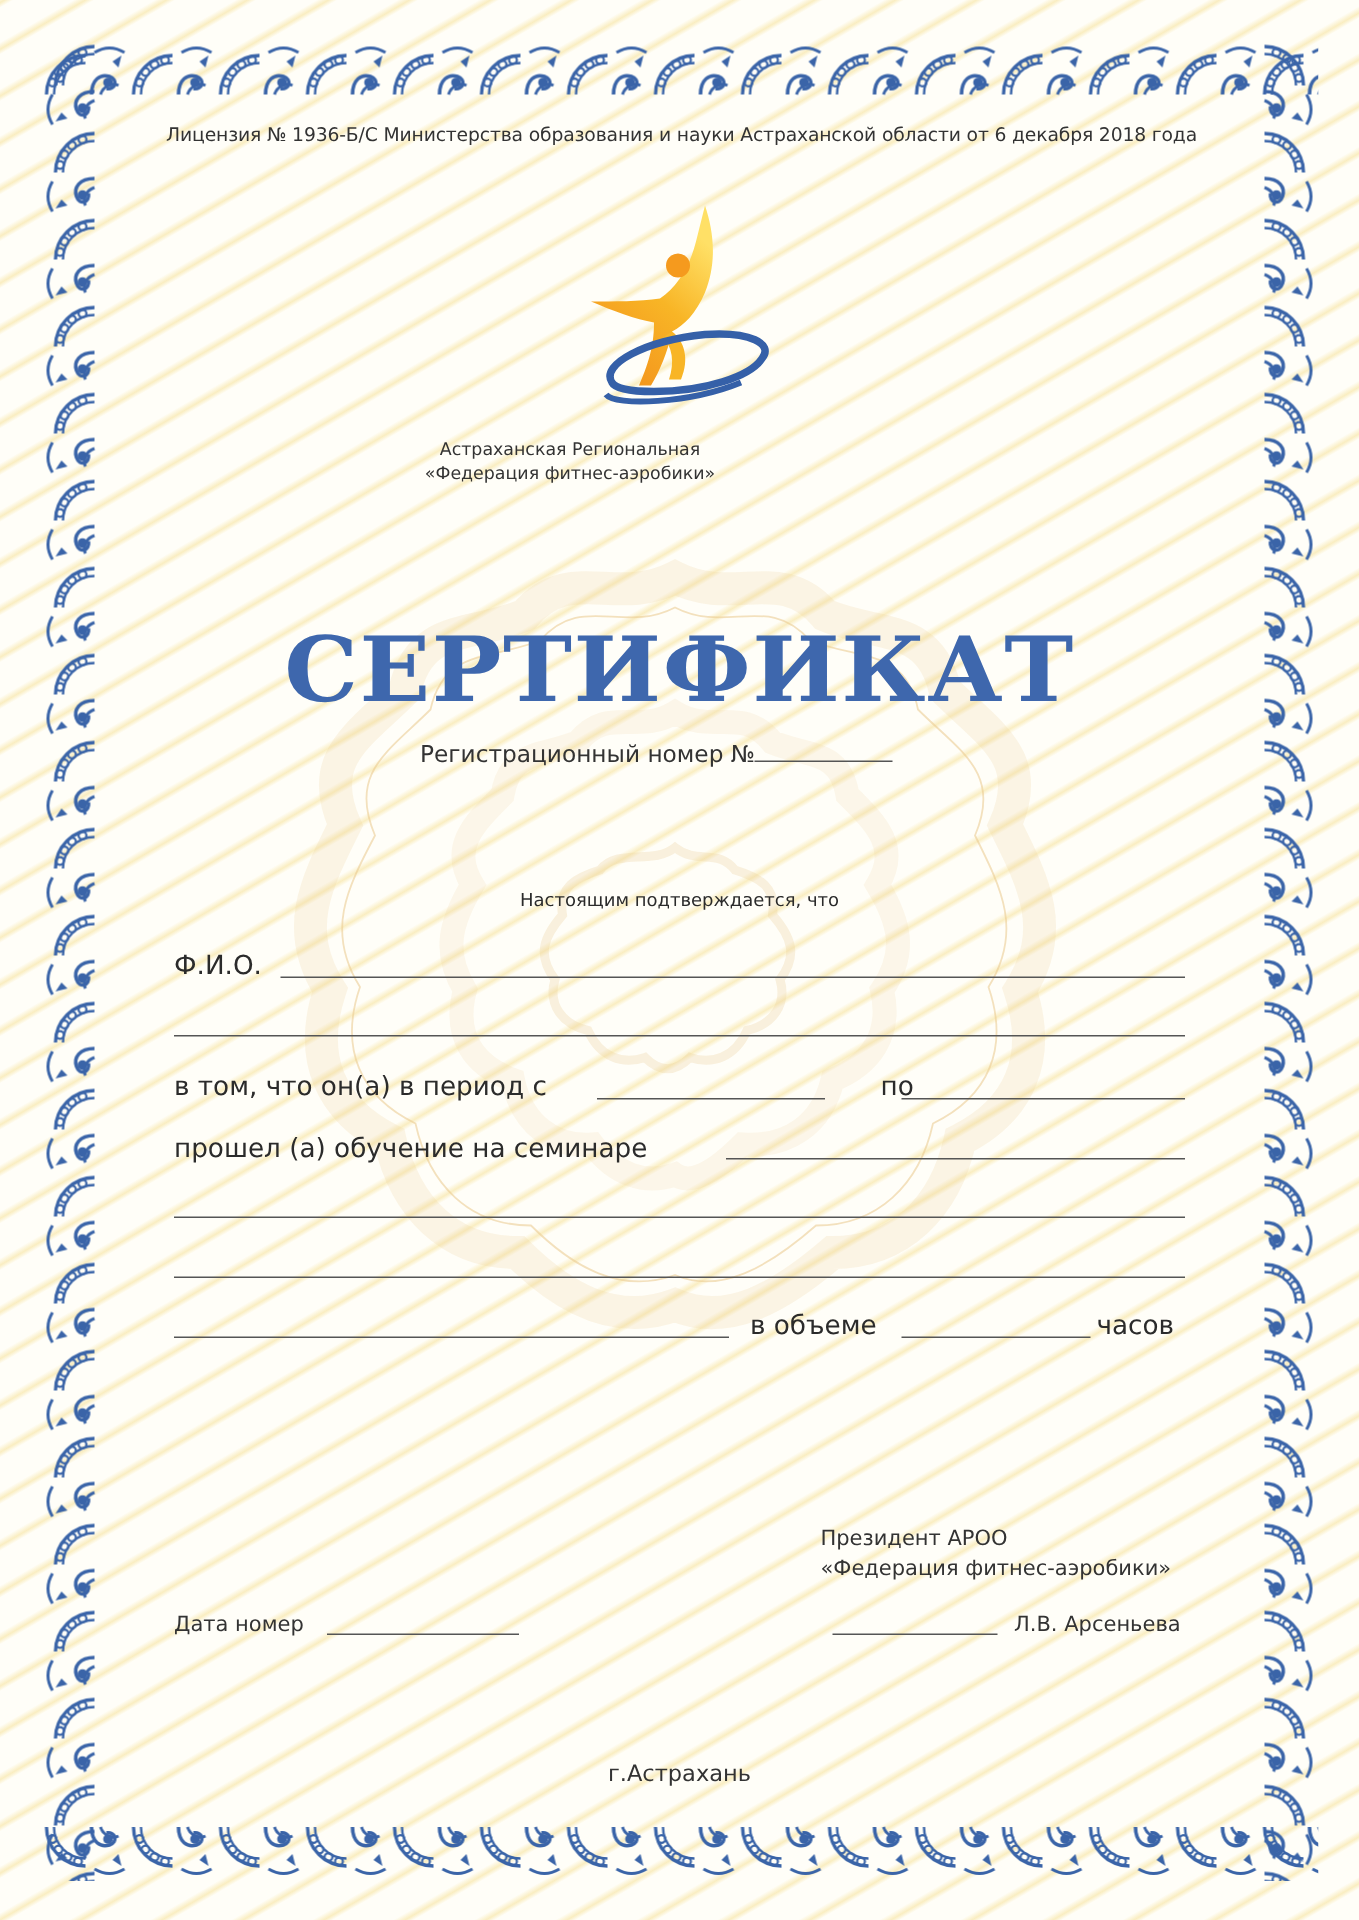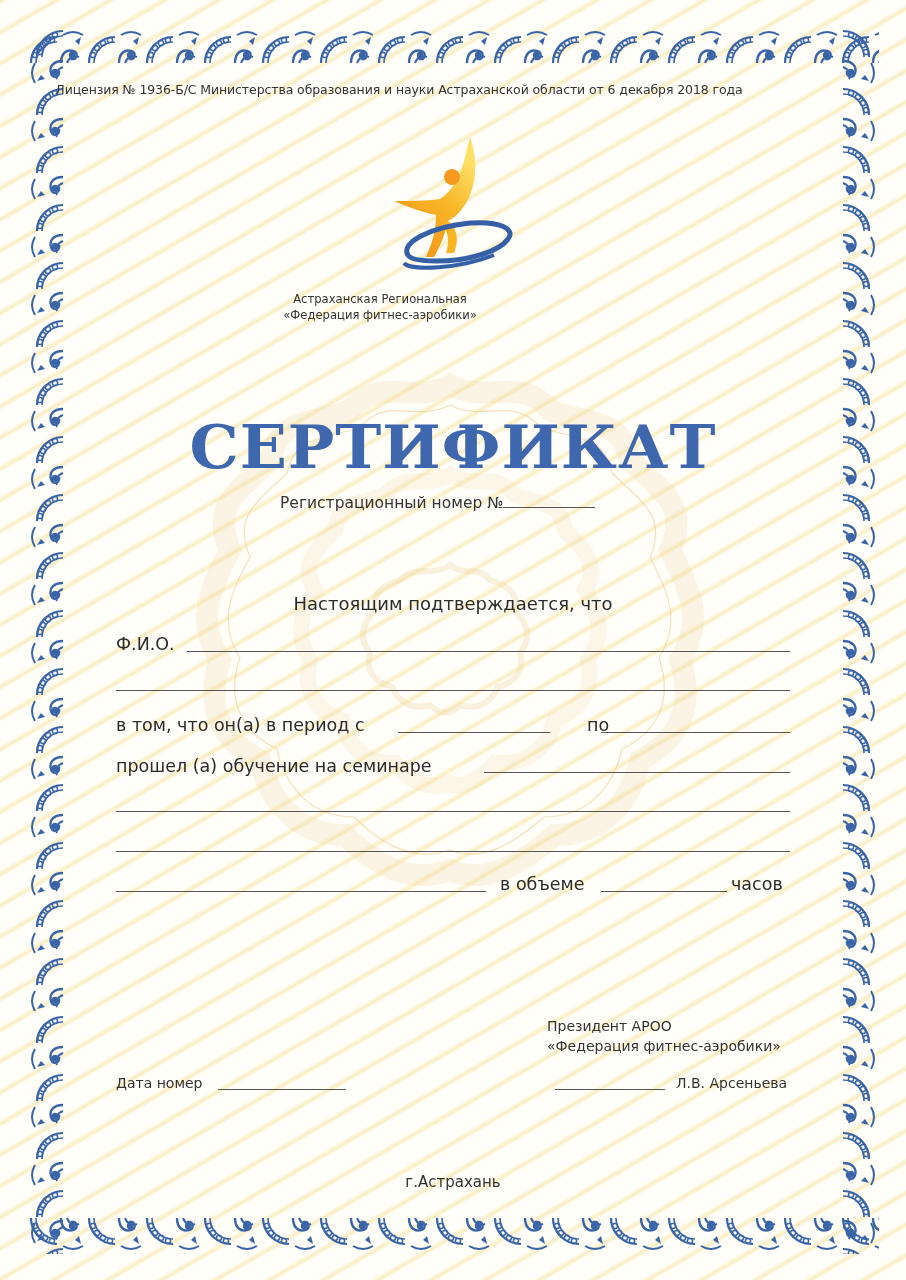--- a/index.html
+++ b/index.html
@@ -15,35 +15,35 @@
   .border-strip { position: absolute; }
   .border-strip svg { display: block; width: 100%; height: 100%; }
   #border-top { left: 27px; top: 27px; width: 852px; height: 40px; }
   #border-bottom { left: 27px; top: 1214px; width: 852px; height: 40px; }
   #border-left { left: 27px; top: 27px; width: 40px; height: 1227px; }
   #border-right { left: 839px; top: 27px; width: 40px; height: 1227px; }
 
   .rosette { position: absolute; left: 190px; top: 365px; width: 520px; height: 540px; pointer-events: none; }
 
   .abs { position: absolute; white-space: nowrap; }
-  .license { left: 0; width: 798px; top: 82px; text-align: center; font-size: 12.5px; color: #333; letter-spacing: -0.1px; }
+  .license { left: 0; width: 798px; top: 82px; text-align: right; font-size: 12.5px; color: #333; letter-spacing: -0.1px; }
   .logo { left: 390px; top: 135px; width: 130px; height: 140px; }
   .org { left: 0; width: 760px; top: 292px; text-align: center; font-size: 11.6px; line-height: 15.5px; color: #333; }
   .org div { white-space: nowrap; }
   .title {
     left: 0; width: 906px; top: 412px; text-align: center;
     font-family: "DejaVu Serif", "Liberation Serif", serif; font-weight: bold;
     font-size: 60px; color: #3e67ad; letter-spacing: 1px;
     transform: scaleX(1.03);
   }
   .regnum { left: 280px; top: 494px; font-size: 15.5px; color: #333; }
   .line { display: inline-block; border-bottom: 1.3px solid #555; vertical-align: baseline; height: 1px; }
   .hline { position: absolute; border-bottom: 1.3px solid #555; height: 0; }
   .txt { font-size: 17.5px; color: #2b2b2b; }
-  .confirm { left: 0; width: 906px; top: 593px; text-align: center; font-size: 18px; }
+  .confirm { left: 0; width: 906px; top: 593px; text-align: center; font-size: 12px; }
   .small { font-size: 14px; color: #333; }
   .city { left: 0; width: 906px; top: 1173px; text-align: center; font-size: 15px; color: #333; }
 </style>
 </head>
 <body>
 
 <div class="border-strip" id="border-top">
   <svg viewBox="0 0 852 40" preserveAspectRatio="none">
     <defs>
       <pattern id="ornH" x="0" y="0" width="58" height="40" patternUnits="userSpaceOnUse">

